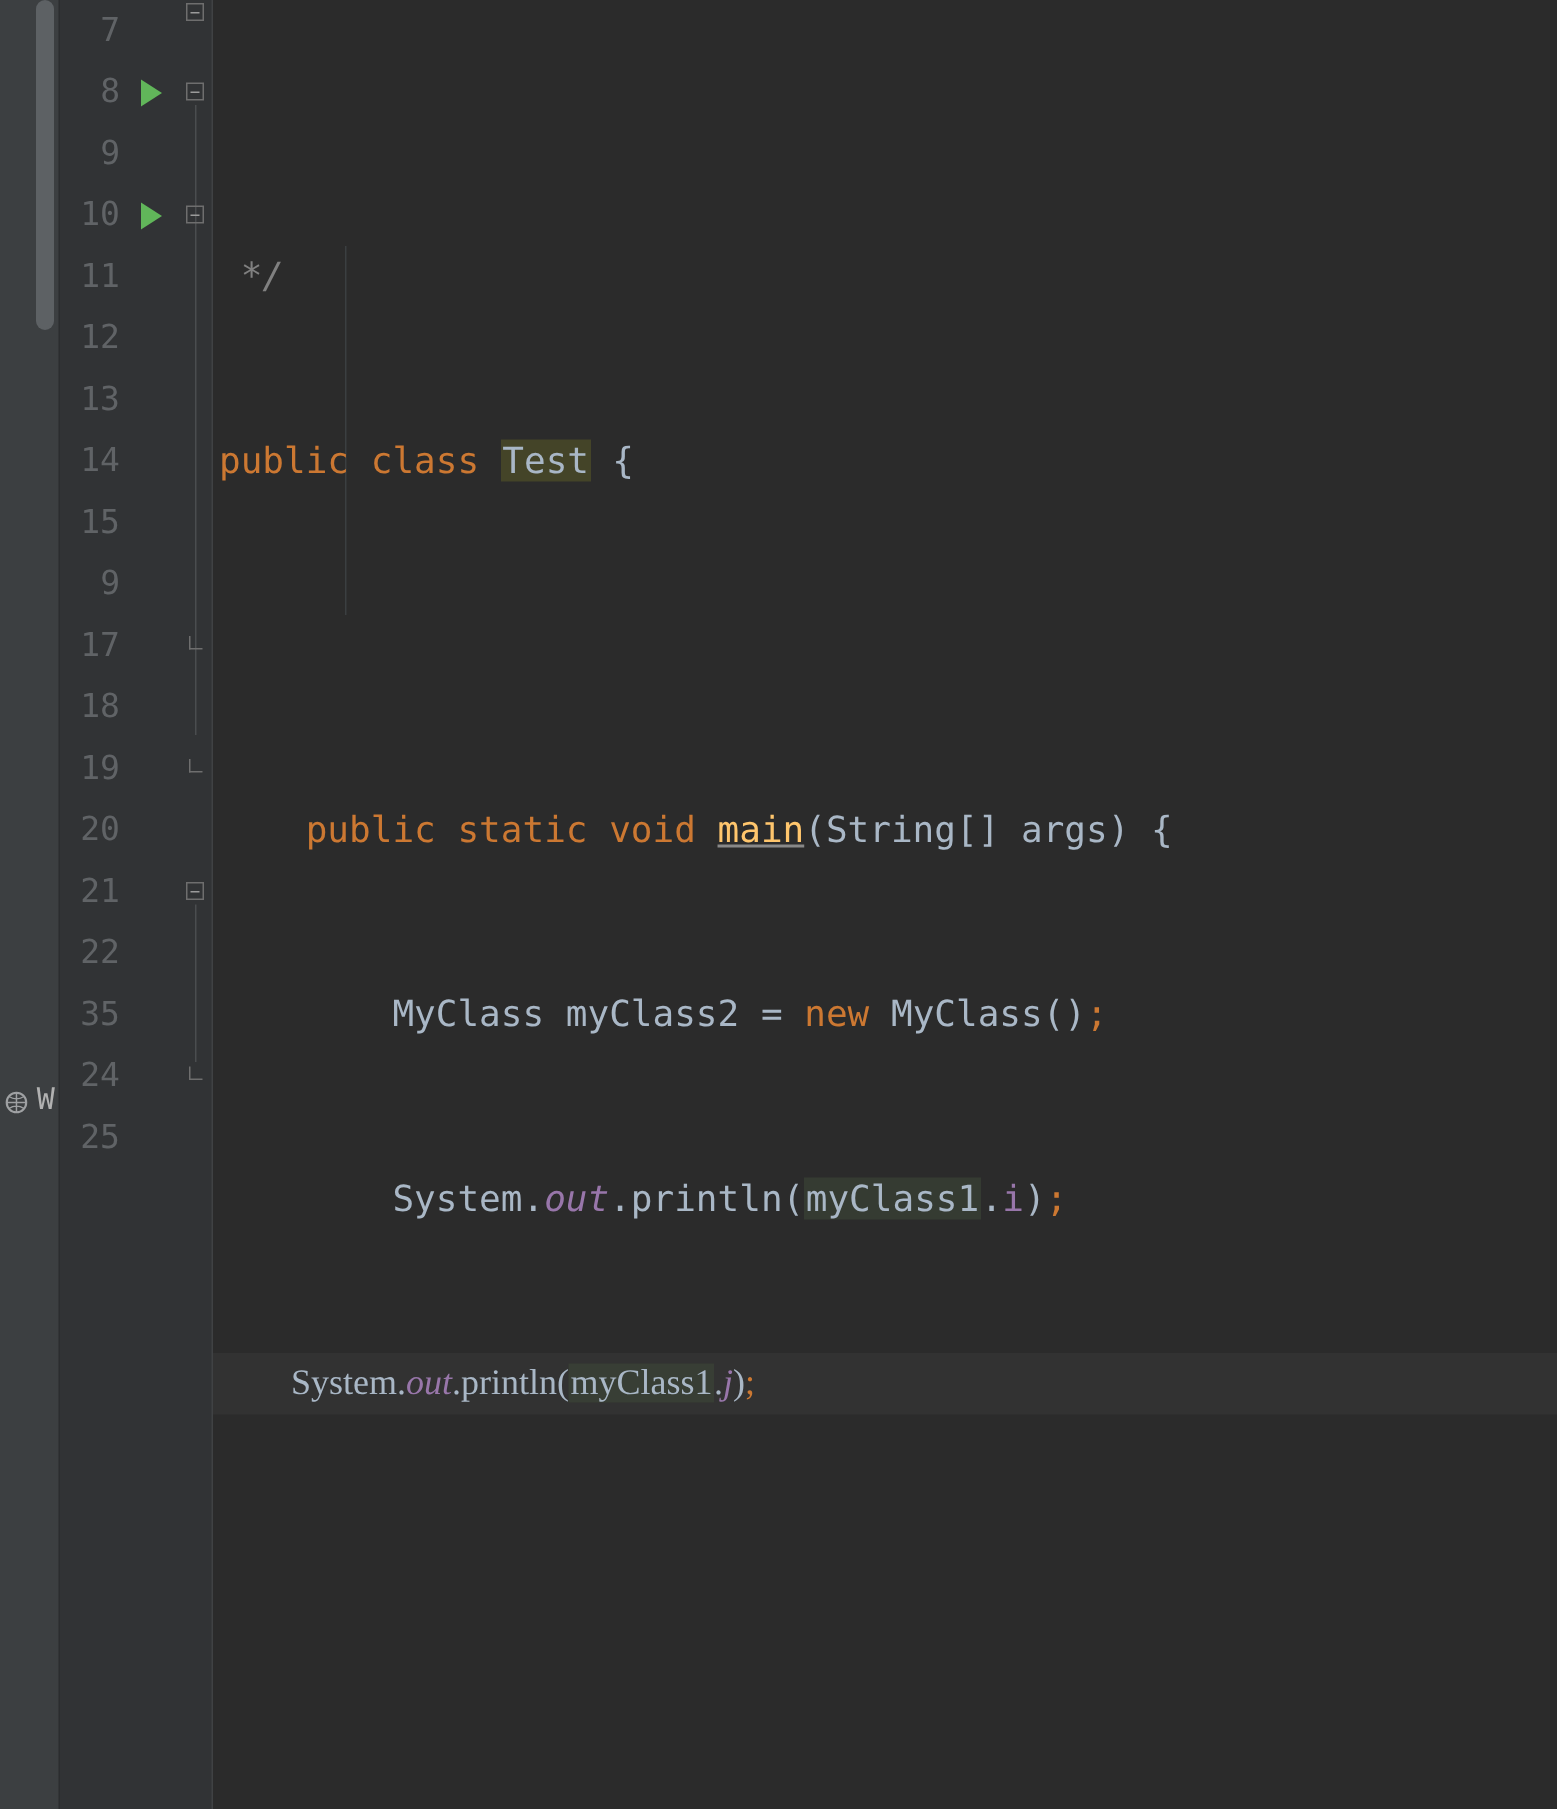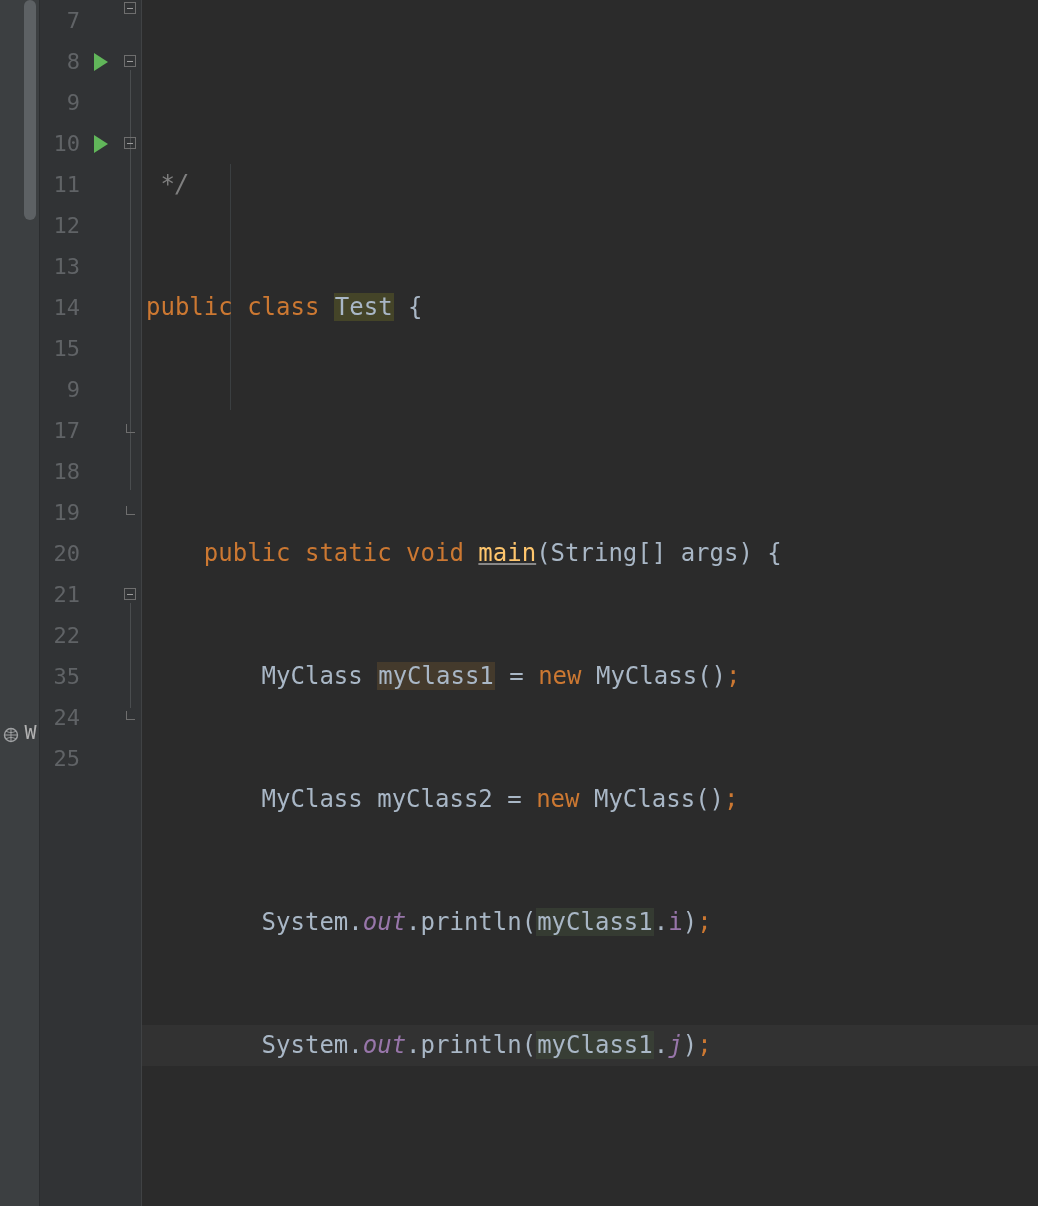--- a/index.html
+++ b/index.html
@@ -103,21 +103,21 @@
   .code-area {
     flex:1;
     position: relative;
     font-size: 24px;
     line-height: 41px;
     white-space: pre;
     overflow: hidden;
     padding-left: 0;
   }
   .code-line { height: 41px; padding-left: 4px; position: relative; }
-  .code-line.current { background: #323232; }
+  .code-line.current { background: #323232; font-family: Liberation Serif, serif; }
   .indent-guide{
     position:absolute; top:0; bottom:0; width:1px; background:#3b3f41;
   }
   .ig-1{ left:88px; } 
 
   
   .kw { color: #cc7832; }
   .id { color: #a9b7c6; }
   .fn { color: #ffc66d; text-align: center; }
   .fld { color: #9876aa; } 
@@ -192,21 +192,20 @@
       <div class="fold-mark-close" style="top:711px"></div>
     </div>
 
     <div class="code-area">
       <div class="indent-guide ig-1" style="top:164px; height:246px"></div>
 
       <div class="code-line"> <span class="cmt">*/</span></div>
       <div class="code-line"><span class="kw">public</span> <span class="kw">class</span> <span class="id hl-classname">Test</span> <span class="punc">{</span></div>
       <div class="code-line"></div>
       <div class="code-line">    <span class="kw">public</span> <span class="kw">static</span> <span class="kw">void</span> <span class="fn underline">main</span><span class="punc">(</span><span class="id">String[]</span> <span class="id">args</span><span class="punc">) {</span></div>
-      <div class="code-line">        <span class="id">MyClass</span> <span class="id hl-warn">myClass1</span> <span class="punc">=</span> <span class="kw">new</span> <span class="id">MyClass</span><span class="punc">()</span><span class="semi">;</span></div>
       <div class="code-line">        <span class="id">MyClass</span> <span class="id">myClass2</span> <span class="punc">=</span> <span class="kw">new</span> <span class="id">MyClass</span><span class="punc">()</span><span class="semi">;</span></div>
       <div class="code-line">        <span class="id">System</span><span class="punc">.</span><span class="fld-i">out</span><span class="punc">.</span><span class="id">println</span><span class="punc">(</span><span class="id hl-other">myClass1</span><span class="punc">.</span><span class="fld">i</span><span class="punc">)</span><span class="semi">;</span></div>
       <div class="code-line current">        <span class="id">System</span><span class="punc">.</span><span class="fld-i">out</span><span class="punc">.</span><span class="id">println</span><span class="punc">(</span><span class="id hl-other">myClass1</span><span class="punc">.</span><span class="static-it">j</span><span class="punc">)</span><span class="semi">;</span></div>
       
       
       
       
       
       
       

